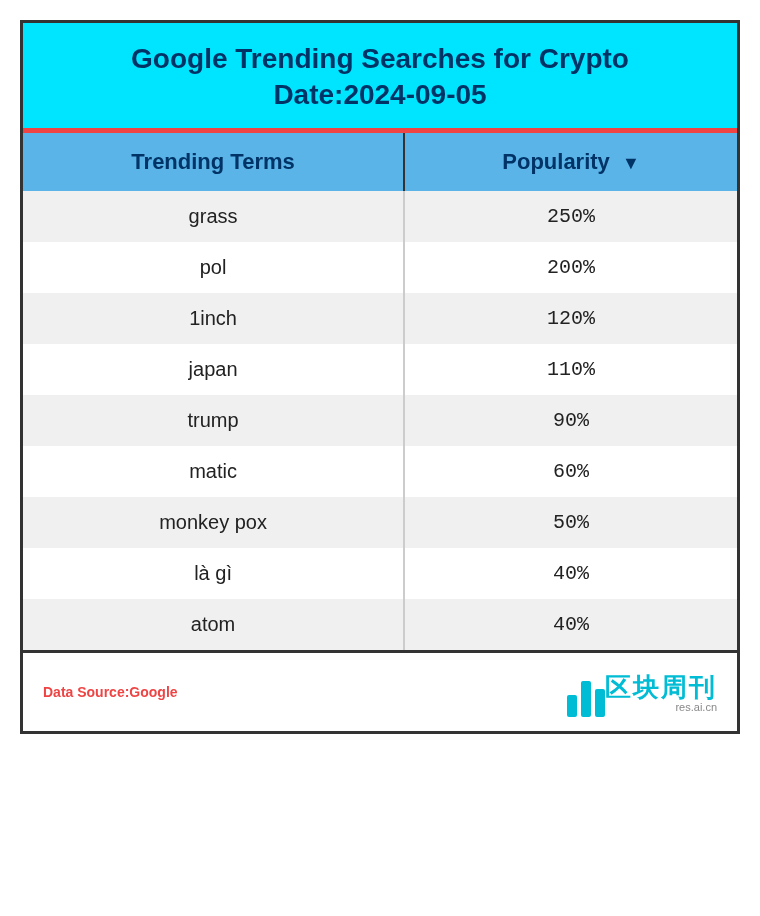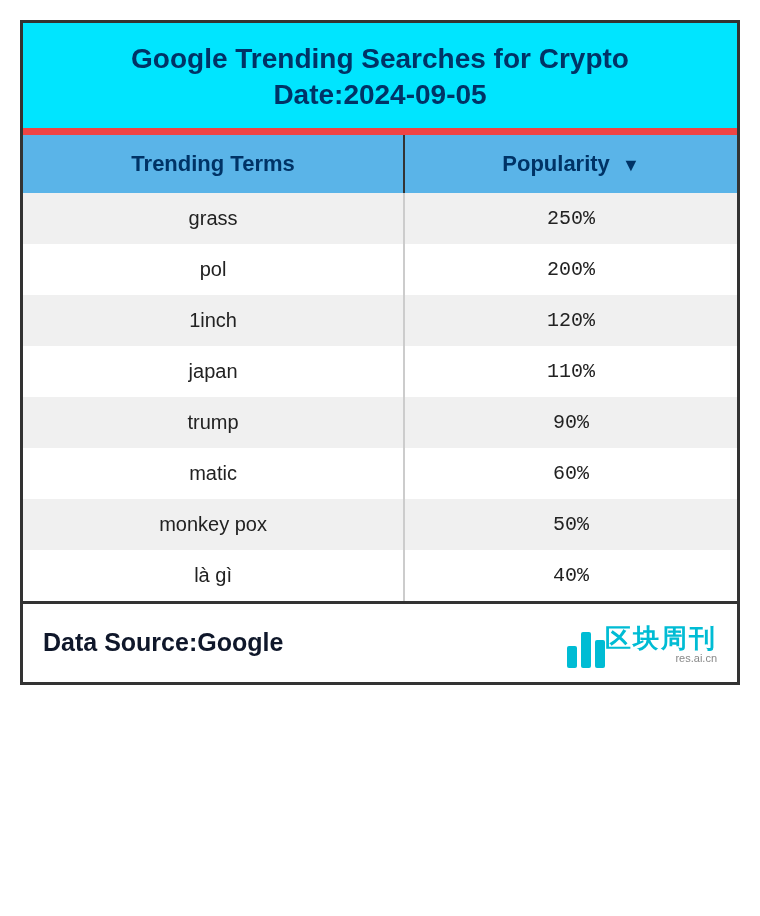--- a/index.html
+++ b/index.html
@@ -22,21 +22,21 @@
     .container {
       width: 720px;
       background: #ffffff;
       border: 3px solid #333;
     }
 
     .title-section {
       background: #00e5ff;
       text-align: center;
       padding: 18px 20px 14px;
-      border-bottom: 7px solid #ef4444;
+      border-bottom: 5px solid #ef4444;
     }
 
     .title-text {
       font-size: 28px;
       font-weight: bold;
       color: #003366;
       line-height: 1.3;
     }
 
     .table-wrapper {
@@ -100,23 +100,23 @@
 
     .footer {
       display: flex;
       align-items: center;
       justify-content: space-between;
       padding: 14px 20px;
       border-top: 3px solid #333;
     }
 
     .data-source {
-      font-size: 25px;
-      font-weight: bold;
-      color: #0f172a;
+      font-size: 14px;
+      font-weight: bold;
+      color: #ef4444;
     }
 
     .logo-area {
       display: flex;
       align-items: center;
     }
 
     .logo-bars {
       display: flex;
       align-items: flex-end;
@@ -202,20 +202,24 @@
             <td>60%</td>
           </tr>
           <tr>
             <td>monkey pox</td>
             <td>50%</td>
           </tr>
           <tr>
             <td>là gì</td>
             <td>40%</td>
           </tr>
+          <tr>
+            <td>atom</td>
+            <td>40%</td>
+          </tr>
         </tbody>
     </table>
   </div>
 
   <div class="footer">
     <div class="data-source">Data Source:Google</div>
     <div class="logo-area">
       <div class="logo-bars">
         <div class="logo-bar" style="width:10px; height:22px;"></div>
         <div class="logo-bar" style="width:10px; height:36px;"></div>

